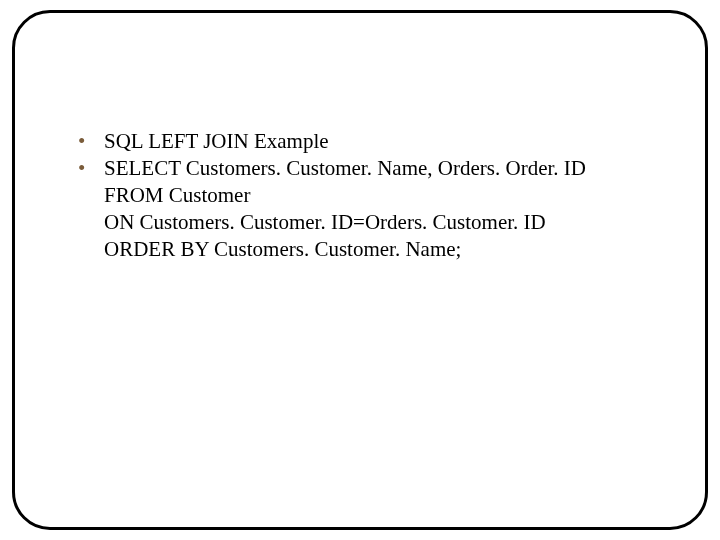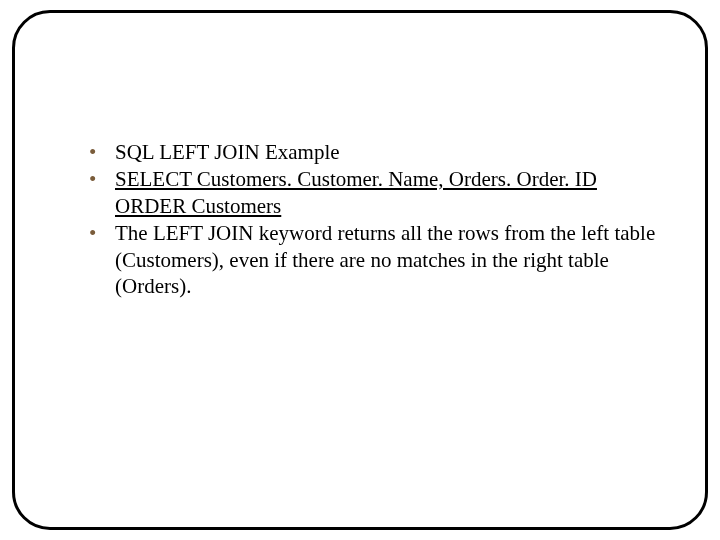--- a/index.html
+++ b/index.html
@@ -27,21 +27,21 @@
     border-radius: 38px;
   }
   .content {
     position: absolute;
     top: 128px;
     left: 78px;
     right: 48px;
   }
   ul.bullets {
     list-style: none;
-    margin: 11px;
+    margin: 0;
     padding: 0;
   }
   ul.bullets > li {
     position: relative;
     padding-left: 26px;
     font-size: 21px;
     line-height: 1.28;
     color: #000;
     margin: 0;
   }
@@ -49,33 +49,33 @@
     content: "•";
     position: absolute;
     left: 0;
     top: 0;
     color: #7a5c3a;
     font-size: 21px;
     line-height: 1.28;
   }
   .sql-block span {
     display: block;
-    text-decoration: underline;
   }
 </style>
 </head>
 <body>
 
 <div class="slide">
   <div class="frame"></div>
   <div class="content">
     <ul class="bullets">
       <li>SQL LEFT JOIN Example</li>
       <li>
         <div class="sql-block">
           <span>SELECT Customers. Customer. Name, Orders. Order. ID</span>
-          <span>ORDER Customers</span>
+          <span>FROM Customer</span>
+          <span>ON Customers. Customer. ID=Orders. Customer. ID</span>
+          <span>ORDER BY Customers. Customer. Name;</span>
         </div>
       </li>
-      <li> The LEFT JOIN keyword returns all the rows from the left table (Customers), even if there are no matches in the right table (Orders).</li>
     </ul>
   </div>
 </div>
 
 </body></html>

